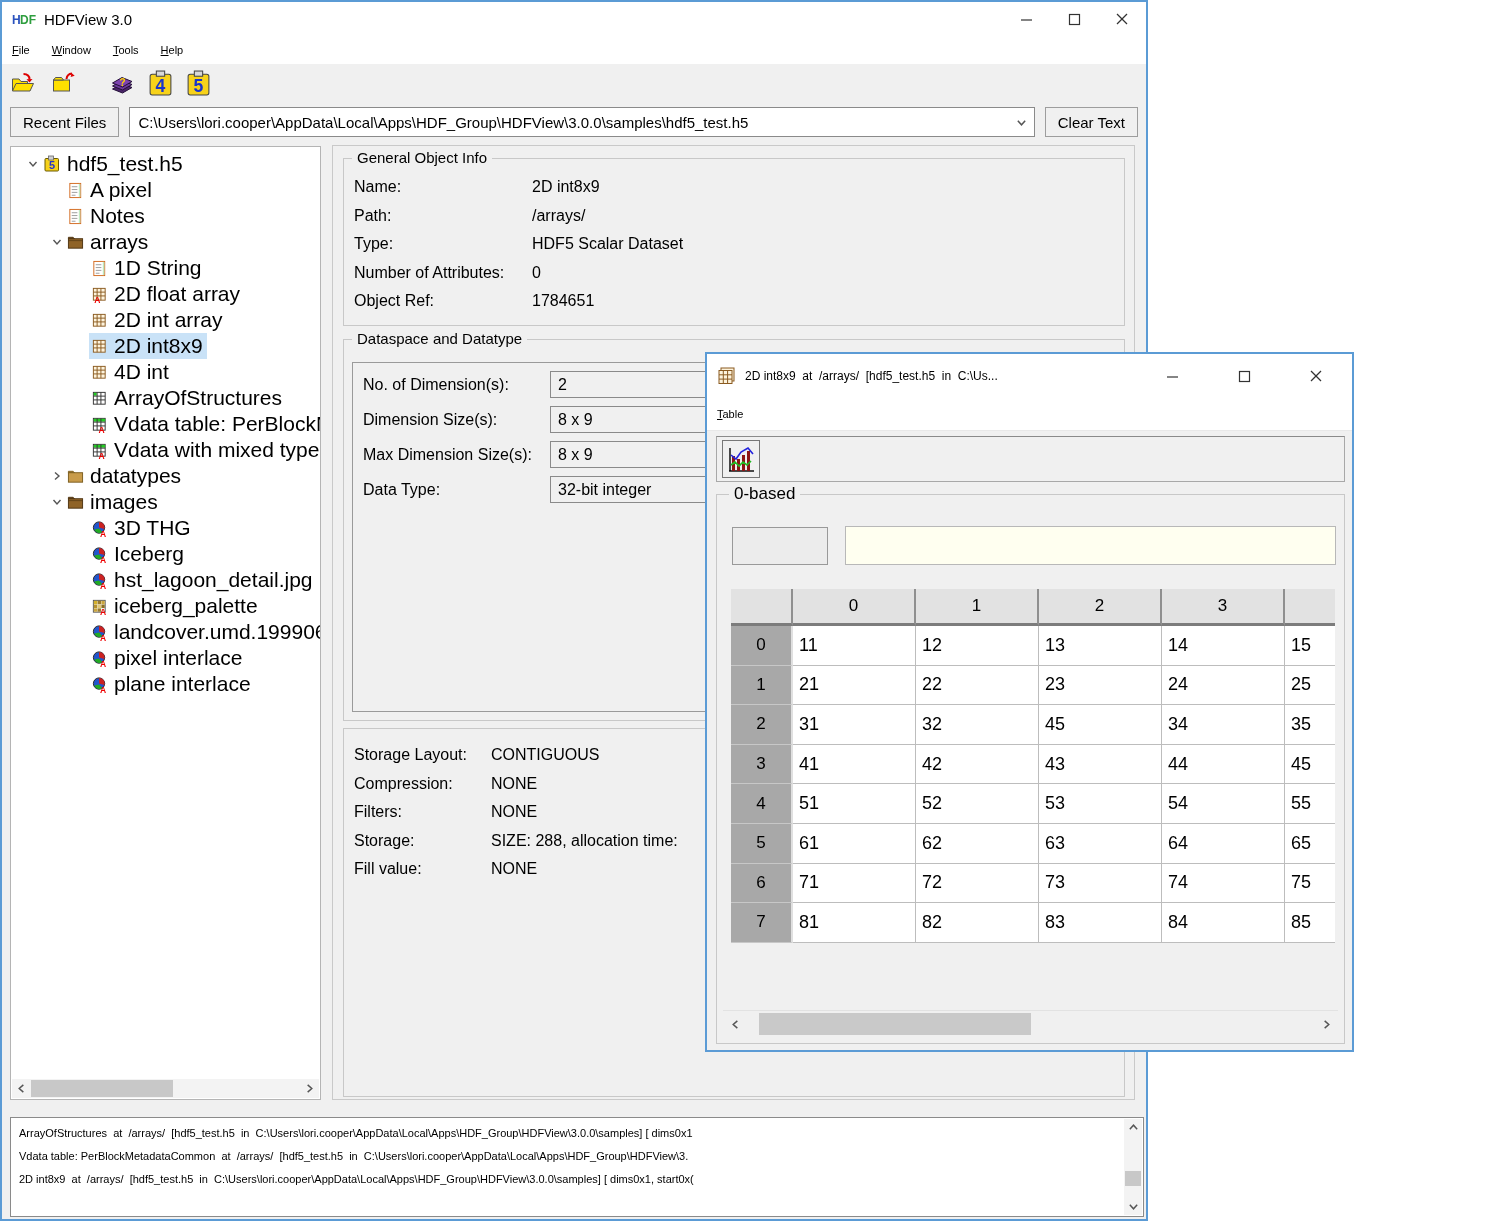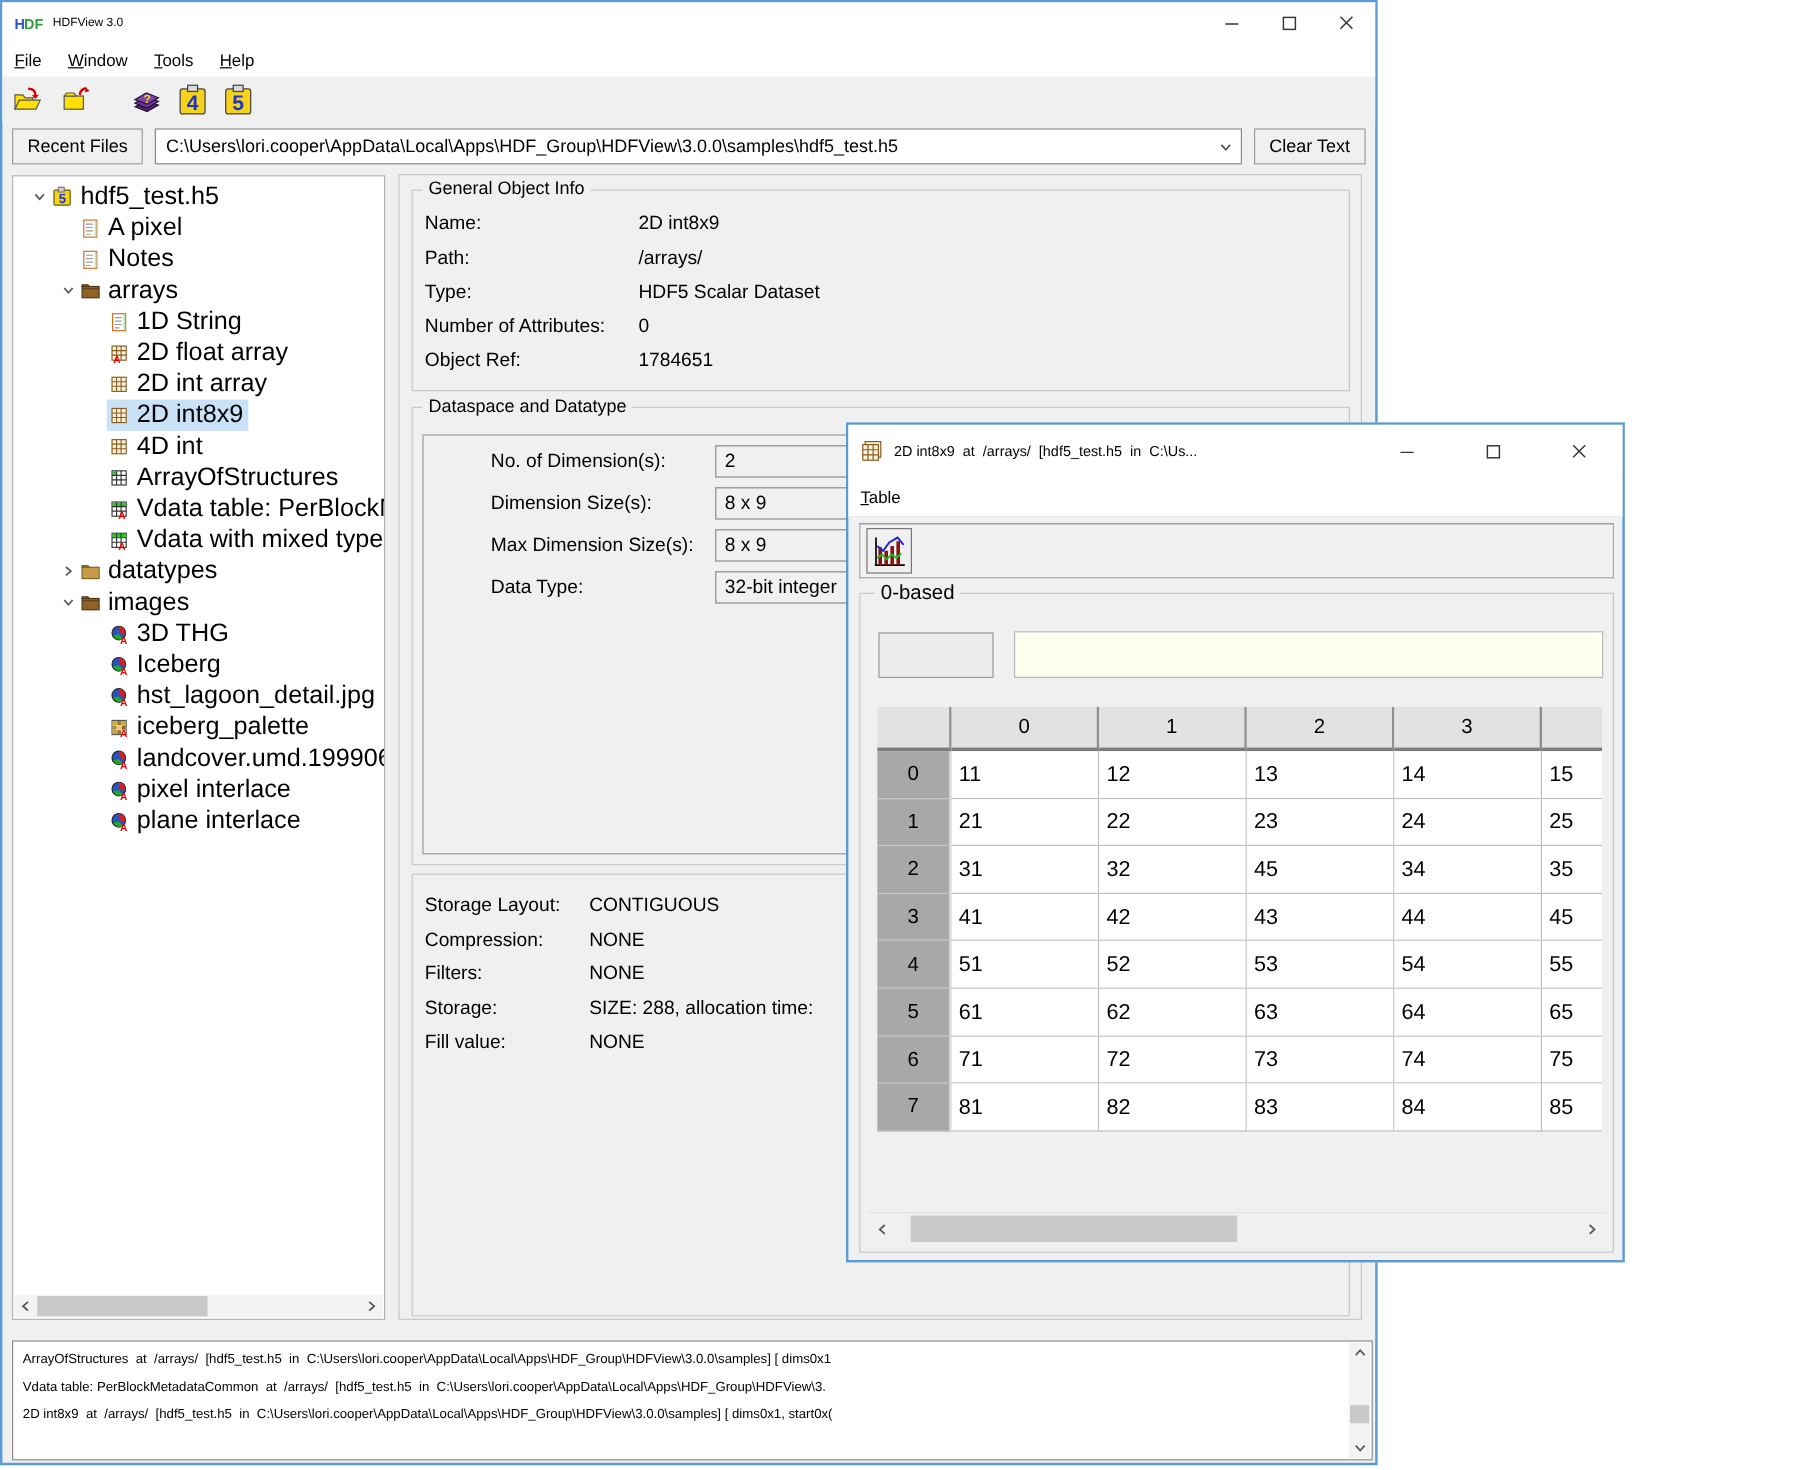--- a/index.html
+++ b/index.html
@@ -4,31 +4,31 @@
 <style>
   html,body{margin:0;padding:0;background:#fff;}
   body{font-family:"Liberation Sans", sans-serif;color:#000;}
   .stage{position:relative;width:1500px;height:1225px;background:#fff;overflow:hidden;}
   .window{position:absolute;border:2px solid #5b9bd5;background:#f0f0f0;box-sizing:border-box;}
   #main-window{left:0;top:0;width:1148px;height:1221px;}
   #table-window{left:705px;top:352px;width:649px;height:700px;}
 
   .titlebar{height:34px;background:#fff;display:flex;align-items:center;padding-left:10px;}
   #table-window .titlebar{height:44px;}
-  .titlebar .title{font-size:10px;margin-left:8px;white-space:pre;}
+  .titlebar .title{font-size:15px;margin-left:8px;white-space:pre;}
   #table-window .titlebar .title{font-size:12px;}
   .win-controls{margin-left:auto;display:flex;height:100%;}
   .win-btn{width:48px;height:100%;display:flex;align-items:center;justify-content:center;}
   #table-window .win-btn{width:72px;}
   .ic{display:inline-flex;align-items:center;justify-content:center;line-height:0;}
 
   .menubar{background:#fff;display:flex;align-items:center;padding-left:10px;}
   #main-menubar{height:28px;}
   #tw-menubar{height:32px;border-bottom:1px solid #e8e8e8;}
-  .menu-item{font-size:14px;margin-right:22px;}
+  .menu-item{font-size:11px;margin-right:22px;}
 
   .toolbar{height:38px;display:flex;align-items:center;padding-left:8px;background:#f0f0f0;}
   .tool-btn{margin-right:13px;display:inline-flex;line-height:0;}
   .tool-btn.gap{margin-left:18px;}
 
   .pathbar{height:40px;display:flex;align-items:center;padding:0 8px;}
   .btn{background:#f0f0f0;border:1px solid #9d9d9d;font-size:15px;height:30px;display:flex;align-items:center;
        justify-content:center;padding:0 12px;box-sizing:border-box;white-space:nowrap;}
   .combo{flex:1;height:30px;background:#fff;border:1px solid #8a8a8a;display:flex;align-items:center;
          padding-left:8px;font-size:15px;margin:16px 10px;box-sizing:border-box;overflow:hidden;white-space:nowrap;}
@@ -60,21 +60,21 @@
               border:1px solid #c9c9c9;box-sizing:border-box;}
   .group{position:absolute;border:1px solid #c8c8c8;box-sizing:border-box;}
   .group-title{position:absolute;top:-10px;left:8px;background:#f0f0f0;padding:0 5px;font-size:15px;}
   #general-group{left:10px;top:12px;width:782px;height:168px;padding:14px 0 0 10px;}
   .info-row{display:flex;line-height:28.5px;font-size:16px;}
   #general-group .info-row .lbl{width:178px;flex:none;}
   #dataspace-group{left:10px;top:193px;width:782px;height:382px;}
   .inner-box{position:absolute;left:8px;top:22px;width:766px;height:350px;border:1px solid #9a9a9a;
              box-sizing:border-box;padding:4px 0 0 10px;background:#f0f0f0;}
   .ds-row{display:flex;align-items:center;height:35px;font-size:16px;}
-  .ds-lbl{width:187px;flex:none;margin-left:46px;}
+  .ds-lbl{width:187px;flex:none;}
   .field{width:310px;height:27px;background:#f0f0f0;border:1px solid #8a8a8a;box-sizing:border-box;
          display:flex;align-items:center;padding-left:7px;font-size:16px;}
   #storage-group{left:10px;top:582px;width:782px;height:369px;padding:12px 0 0 10px;border:1px solid #c8c8c8;
                  position:absolute;box-sizing:border-box;}
   #storage-group .info-row .lbl{width:137px;flex:none;}
 
   
   .log-box{position:absolute;left:8px;top:1115px;width:1134px;height:100px;background:#fff;
            border:1px solid #8a8a8a;box-sizing:border-box;overflow:hidden;}
   .log-lines{padding:4px 26px 0 8px;}

